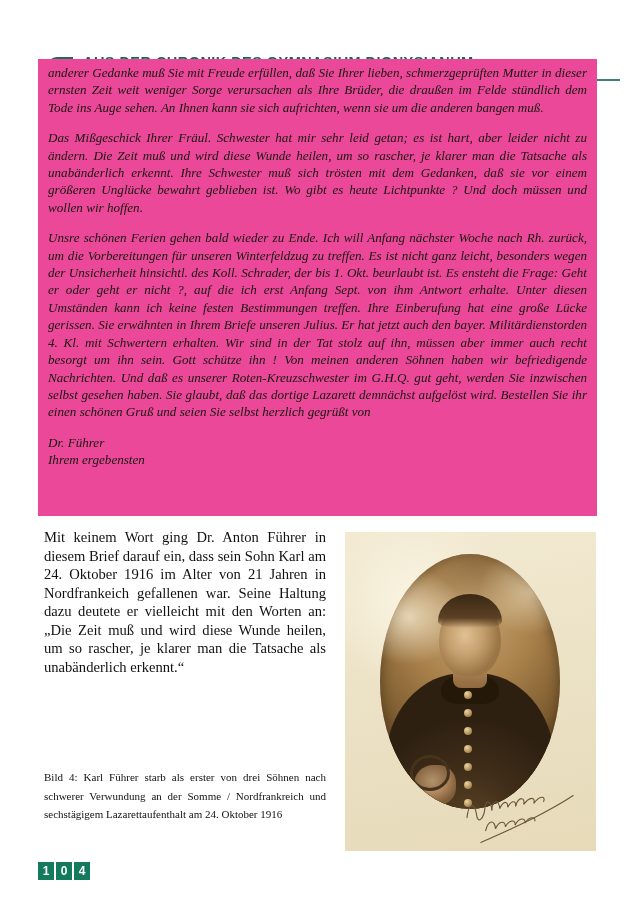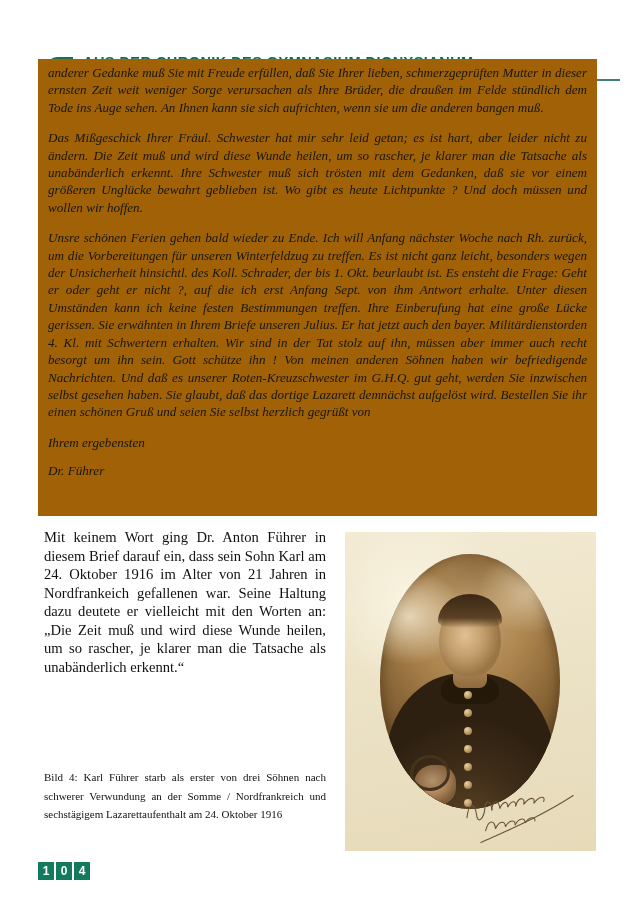--- a/index.html
+++ b/index.html
@@ -65,21 +65,21 @@
     background: #3f7f77;
   }
 
   
   .letter-block {
     position: absolute;
     left: 38px;
     top: 59px;
     width: 559px;
     height: 457px;
-    background: #a16207;
+    background: #ec4899;
     box-sizing: border-box;
     padding: 5px 10px 0 10px;
   }
   .letter-block p {
     margin: 0 0 13px 0;
     font-family: "Liberation Serif", serif;
     font-style: italic;
     font-size: 13.1px;
     line-height: 17.4px;
     text-align: justify;
@@ -308,22 +308,22 @@
 <div class="header">
   <div class="header-emblem"></div>
   <div class="header-title">AUS DER CHRONIK DES GYMNASIUM DIONYSIANUM</div>
   <div class="header-rule"></div>
 </div>
 
 <div class="letter-block">
   <p>anderer Gedanke muß Sie mit Freude erfüllen, daß Sie Ihrer lieben, schmerzgeprüften Mutter in dieser ernsten Zeit weit weniger Sorge verursachen als Ihre Brüder, die draußen im Felde stündlich dem Tode ins Auge sehen. An Ihnen kann sie sich aufrichten, wenn sie um die anderen bangen muß.</p>
   <p>Das Mißgeschick Ihrer Fräul. Schwester hat mir sehr leid getan; es ist hart, aber leider nicht zu ändern. Die Zeit muß und wird diese Wunde heilen, um so rascher, je klarer man die Tatsache als unabänderlich erkennt. Ihre Schwester muß sich trösten mit dem Gedanken, daß sie vor einem größeren Unglücke bewahrt geblieben ist. Wo gibt es heute Lichtpunkte ? Und doch müssen und wollen wir hoffen.</p>
   <p>Unsre schönen Ferien gehen bald wieder zu Ende. Ich will Anfang nächster Woche nach Rh. zurück, um die Vorbereitungen für unseren Winterfeldzug zu treffen. Es ist nicht ganz leicht, besonders wegen der Unsicherheit hinsichtl. des Koll. Schrader, der bis 1. Okt. beurlaubt ist. Es ensteht die Frage: Geht er oder geht er nicht ?, auf die ich erst Anfang Sept. von ihm Antwort erhalte. Unter diesen Umständen kann ich keine festen Bestimmungen treffen. Ihre Einberufung hat eine große Lücke gerissen. Sie erwähnten in Ihrem Briefe unseren Julius. Er hat jetzt auch den bayer. Militärdienstorden 4. Kl. mit Schwertern erhalten. Wir sind in der Tat stolz auf ihn, müssen aber immer auch recht besorgt um ihn sein. Gott schütze ihn ! Von meinen anderen Söhnen haben wir befriedigende Nachrichten. Und daß es unserer Roten-Kreuzschwester im G.H.Q. gut geht, werden Sie inzwischen selbst gesehen haben. Sie glaubt, daß das dortige Lazarett demnächst aufgelöst wird. Bestellen Sie ihr einen schönen Gruß und seien Sie selbst herzlich gegrüßt von</p>
+  <p class="sig last">Dr. Führer</p>
   <p class="sig">Ihrem ergebensten</p>
-  <p class="sig last">Dr. Führer</p>
 </div>
 
 <div class="lower">
 
   <div class="text-col">
     <p class="body-text">Mit keinem Wort ging Dr. Anton Führer in diesem Brief darauf ein, dass sein Sohn Karl am 24. Oktober 1916 im Alter von 21 Jahren in Nordfrankeich gefallenen war. Seine Haltung dazu deutete er vielleicht mit den Worten an: „Die Zeit muß und wird diese Wunde heilen, um so rascher, je klarer man die Tatsache als unabänderlich erkennt.“</p>
   </div>
 
   <p class="caption">Bild 4: Karl Führer starb als erster von drei Söhnen nach schwerer Verwundung an der Somme / Nordfrankreich und sechstägigem Lazarettaufenthalt am 24. Oktober 1916</p>
 

